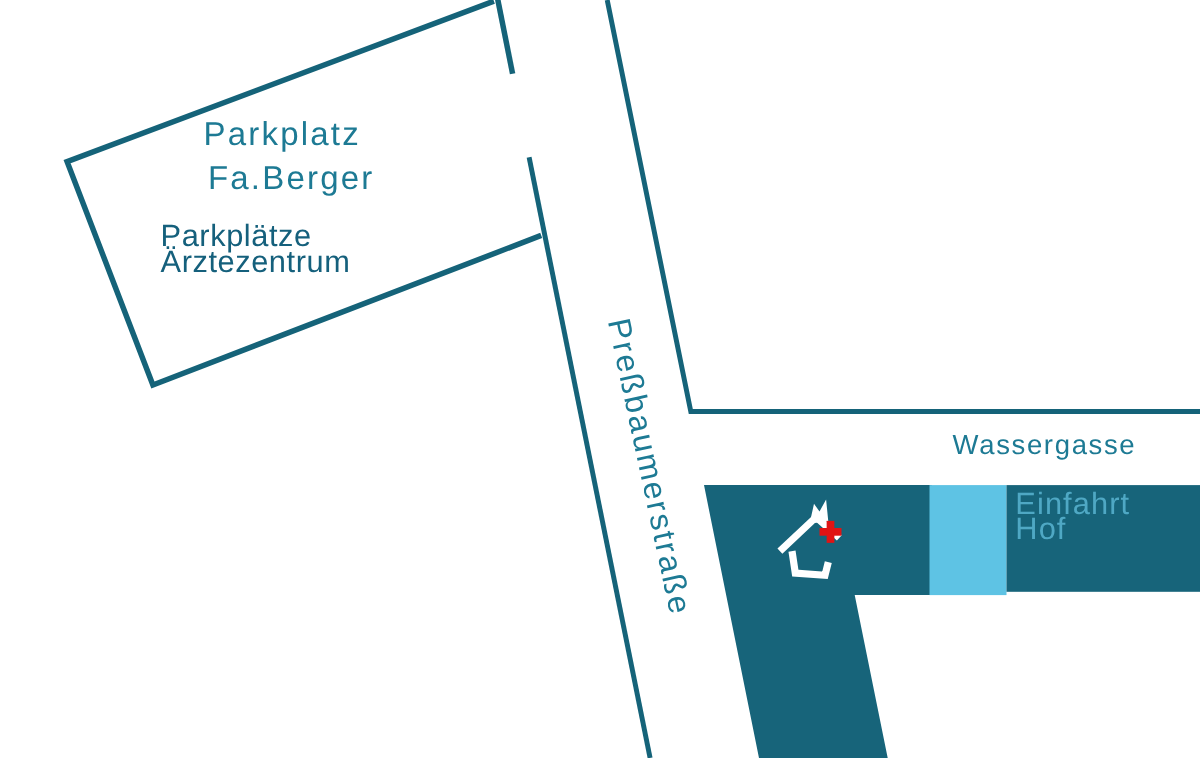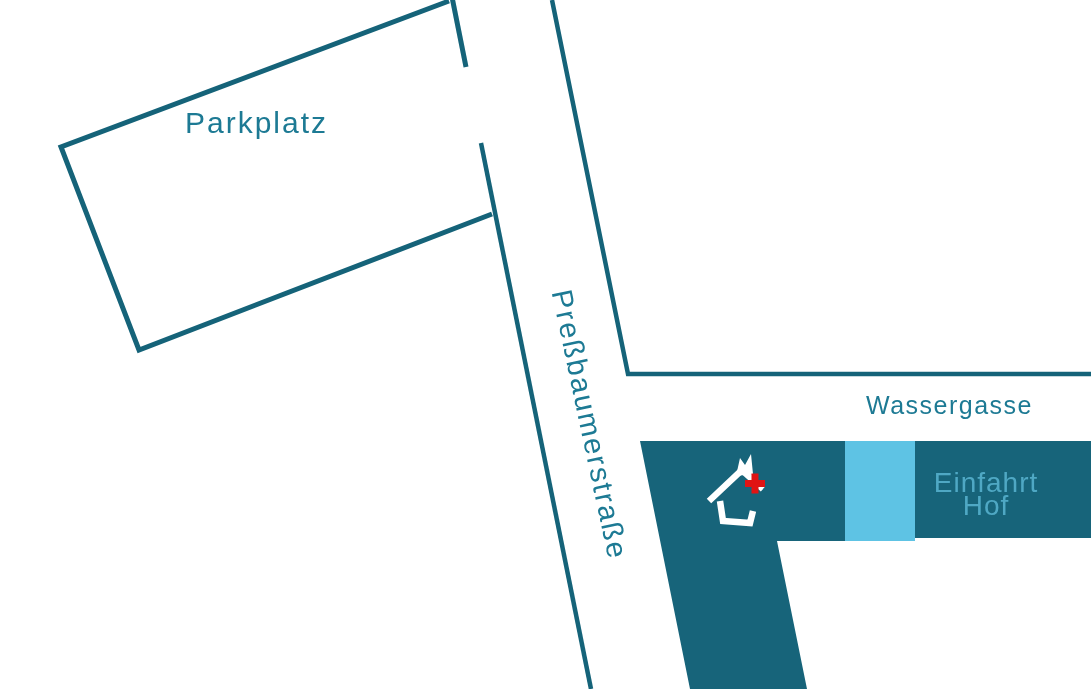--- a/index.html
+++ b/index.html
@@ -39,22 +39,22 @@
     font-size:28px;line-height:23px;letter-spacing:0.5px;
   }
   .lbl-pressbaumer{
     left:556px;top:287px;
     font-size:29px;letter-spacing:2px;
     transform:rotate(78deg);
     transform-origin:0 0;
   }
   .lbl-wassergasse{left:847px;top:393px;font-size:25px;letter-spacing:1.5px;}
   .lbl-einfahrt{
-    left:904px;top:471px;width:126px;
-    text-align:center;
+    left:904px;top:446px;width:126px;
+    text-align:left;
     color:var(--c-entrance-text);
     font-size:28px;line-height:23px;letter-spacing:1px;
   }
 </style>
 </head>
 <body>
 
 <div class="stage">
 
   <svg class="map-svg" viewBox="0 0 1091 689" width="1091" height="689">
@@ -78,21 +78,26 @@
     </g>
 
     <g>
       <rect class="cross" x="726" y="480" width="20" height="7"></rect>
       <rect class="cross" x="732.5" y="473.5" width="7" height="20"></rect>
     </g>
   </svg>
 
   <div class="lbl lbl-street lbl-parkplatz">Parkplatz</div>
 
+  <div class="lbl lbl-street lbl-faberger">Fa.Berger</div>
 
+  <div class="lbl lbl-aerzte">
+    <div>Parkplätze</div>
+    <div>Ärztezentrum</div>
+  </div>
 
   <div class="lbl lbl-street lbl-pressbaumer">Preßbaumerstraße</div>
 
   <div class="lbl lbl-street lbl-wassergasse">Wassergasse</div>
 
   <div class="lbl lbl-einfahrt">
     <div>Einfahrt</div>
     <div>Hof</div>
   </div>
 

